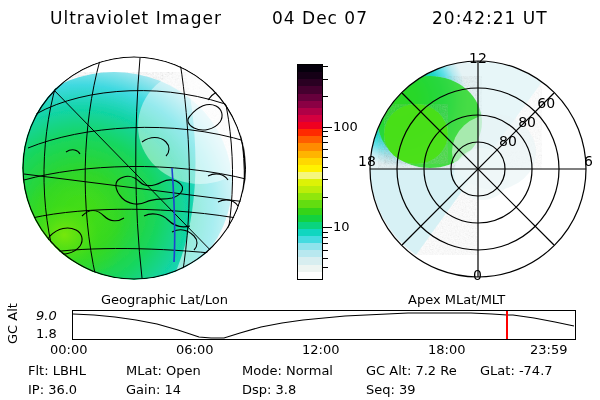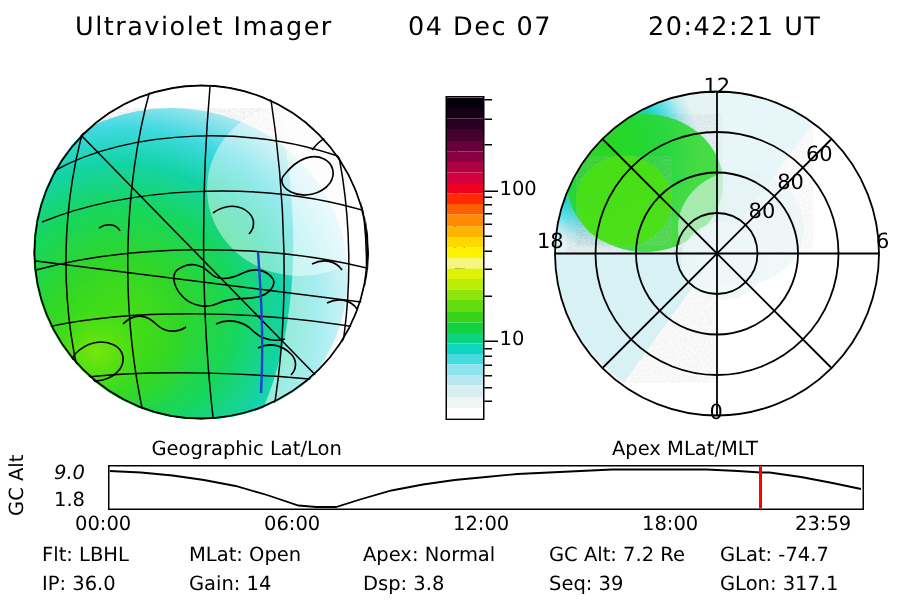--- a/index.html
+++ b/index.html
@@ -326,23 +326,22 @@
     <div class="orb-xtick" id="oxt-0" style="left: 50px;">00:00</div>
     <div class="orb-xtick" id="oxt-1" style="left: 176px;">06:00</div>
     <div class="orb-xtick" id="oxt-2" style="left: 302px;">12:00</div>
     <div class="orb-xtick" id="oxt-3" style="left: 428px;">18:00</div>
     <div class="orb-xtick" id="oxt-4" style="left: 530px;">23:59</div>
   </div>
 
   <div id="status">
       <div class="st-cell" style="left: 28px; top: 2px;"><span>Flt: </span><span>LBHL</span></div>
       <div class="st-cell" style="left: 126px; top: 2px;"><span>MLat: </span><span>Open</span></div>
-      <div class="st-cell" style="left: 242px; top: 2px;"><span>Apex: </span><span>Normal</span></div>
+      <div class="st-cell" style="left: 242px; top: 2px;"><span>Mode: </span><span>Normal</span></div>
       <div class="st-cell" style="left: 366px; top: 2px;"><span>GC Alt: </span><span>7.2 Re</span></div>
       <div class="st-cell" style="left: 480px; top: 2px;"><span>GLat: </span><span>-74.7</span></div>
       <div class="st-cell" style="left: 28px; top: 21px;"><span>IP: </span><span>36.0</span></div>
       <div class="st-cell" style="left: 126px; top: 21px;"><span>Gain: </span><span>14</span></div>
       <div class="st-cell" style="left: 242px; top: 21px;"><span>Dsp: </span><span>3.8</span></div>
       <div class="st-cell" style="left: 366px; top: 21px;"><span>Seq: </span><span>39</span></div>
-      <div class="st-cell" style="left: 480px; top: 21px;"><span>GLon: </span><span>317.1</span></div>
     </div>
 
 </div>
 
 </body></html>

